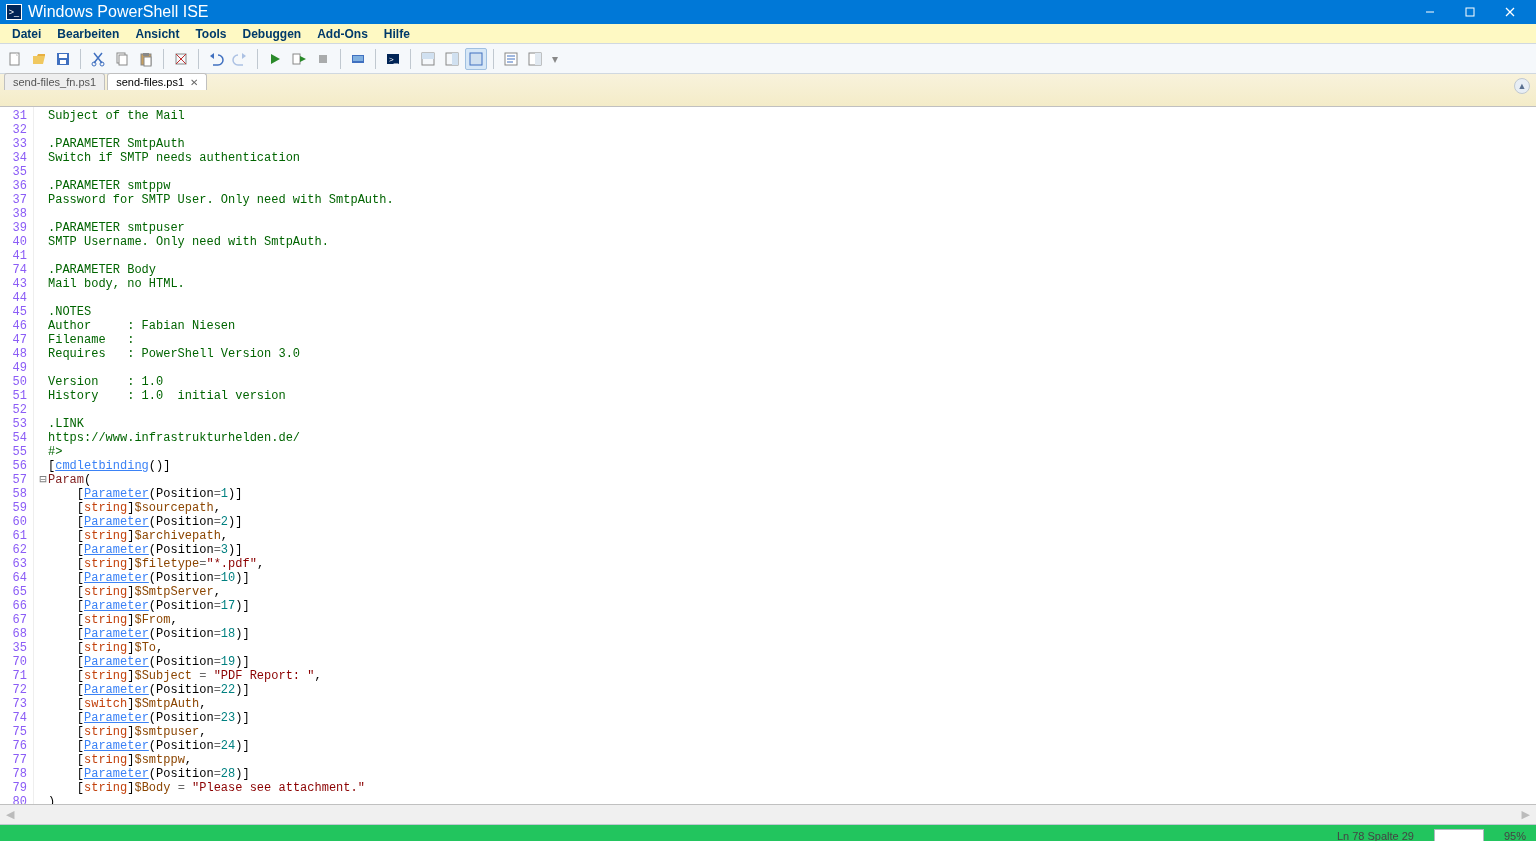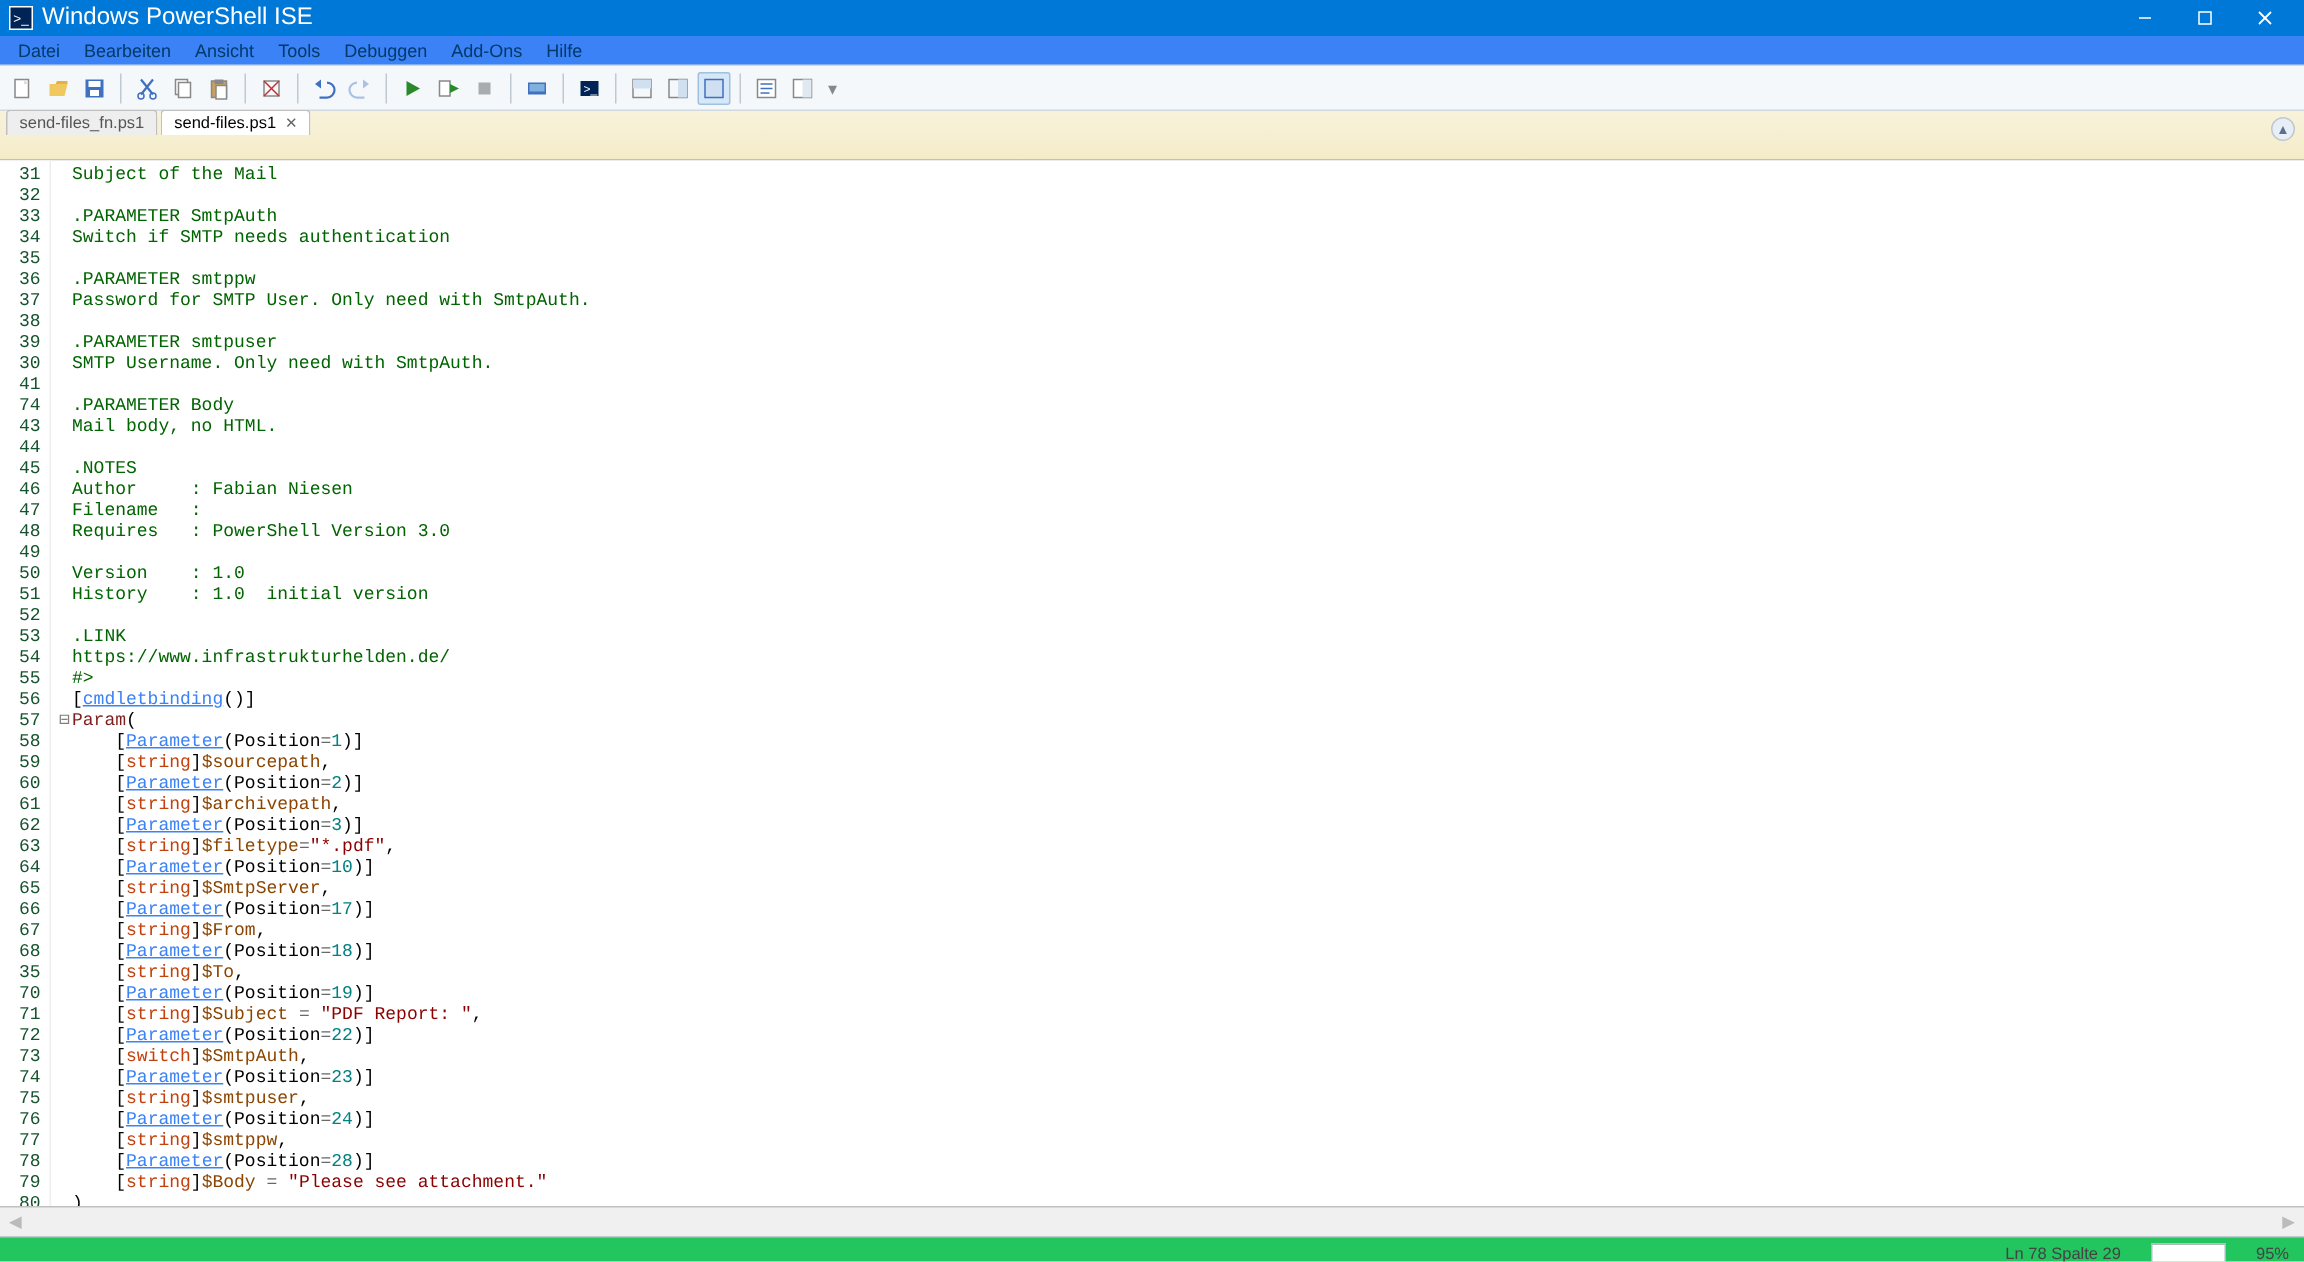--- a/index.html
+++ b/index.html
@@ -2,32 +2,32 @@
 <html><head>
 <meta charset="utf-8">
 <style>
 * { margin: 0; padding: 0; box-sizing: border-box; }
 body { font-family: "Segoe UI", Tahoma, sans-serif; font-size: 12px; background: #f0f0f0; overflow: hidden; width: 1536px; height: 841px; }
 .titlebar { background: #0078d7; color: #fff; height: 24px; display: flex; align-items: center; padding: 0 6px; }
 .titlebar .icon { width: 16px; height: 16px; margin-right: 6px; background: #012456; display: inline-flex; align-items: center; justify-content: center; font-size: 9px; color:#fff; border:1px solid #fff; }
 .titlebar .title { flex: 1; font-size: 16px; }
 .titlebar .winbtns { display: flex; gap: 0; }
 .titlebar .winbtn { width: 40px; height: 24px; display:flex; align-items:center; justify-content:center; color:#fff; font-size:11px; }
-.menubar { background: #3b82f6; border-bottom: 1px solid #d0d8e0; height: 20px; display:flex; align-items:center; padding: 0 4px; font-size: 12px; color:#003a6a; }
+.menubar { background: #fef9c3; border-bottom: 1px solid #d0d8e0; height: 20px; display:flex; align-items:center; padding: 0 4px; font-size: 12px; color:#003a6a;font-weight:bold; }
 .menubar .menuitem { padding: 2px 8px; cursor: default; }
 .toolbar { background: #f5f8fb; border-bottom: 1px solid #d0d8e0; height: 30px; display:flex; align-items:center; padding: 0 4px; gap: 2px; }
 .toolbar .tbtn { width: 22px; height: 22px; display:flex; align-items:center; justify-content:center; border-radius:2px; }
 .toolbar .sep { width: 1px; height: 20px; background: #c0c8d0; margin: 0 4px; }
 .tabbar { background: linear-gradient(#f8f2dc,#f4ecc8); height: 22px; display:flex; align-items:flex-end; padding: 16px 4px; border-bottom: 1px solid #c0c0c0; }
 .tab { background: #fff; border: 1px solid #c0c0c0; border-bottom: none; padding: 2px 8px; margin-right: 2px; font-size: 11px; display:flex; align-items:center; gap:6px; border-radius: 3px 3px 0 0; }
 .tab.inactive { background: #eee; color:#555; }
 .tab .closex { color:#666; font-size:10px; cursor:pointer; }
 .collapse-arrow { position:absolute; right:6px; top:78px; width:16px; height:16px; background:#e8eef5; border:1px solid #c0c8d0; border-radius:50%; display:flex; align-items:center; justify-content:center; font-size:9px; color:#5a7090; }
 .editor { background:#fff; display:flex; height: 697px; overflow:hidden; font-family: Consolas, "Courier New", monospace; font-size: 12px; line-height: 14px; }
-.gutter { background:#fff; color:#14532d; text-align:right; padding: 2px 6px 2px 2px; user-select:none; width:34px; border-right:1px solid #eee; }
+.gutter { background:#fff; color:#8b5cf6; text-align:right; padding: 2px 6px 2px 2px; user-select:none; width:34px; border-right:1px solid #eee; }
 .gutter div { height:14px; }
 .code { padding: 2px 4px; white-space: pre; }
 .code .row { height:14px; }
 .c-dark { color:#000; }
 .c-blue { color:#7f1d1d; }
 .c-teal { color:#008080; }
 .c-attr { color:#3b82f6;text-decoration:underline; }
 .c-type { color:#c2410c; }
 .c-var { color:#8b4500; }
 .c-str { color:#8b0000; }
@@ -221,21 +221,21 @@
   <div class="gutter" id="gutter">
       <div>31</div>
       <div>32</div>
       <div>33</div>
       <div>34</div>
       <div>35</div>
       <div>36</div>
       <div>37</div>
       <div>38</div>
       <div>39</div>
-      <div>30</div>
+      <div>40</div>
       <div>41</div>
       <div>74</div>
       <div>43</div>
       <div>44</div>
       <div>45</div>
       <div>46</div>
       <div>47</div>
       <div>48</div>
       <div>49</div>
       <div>50</div>

